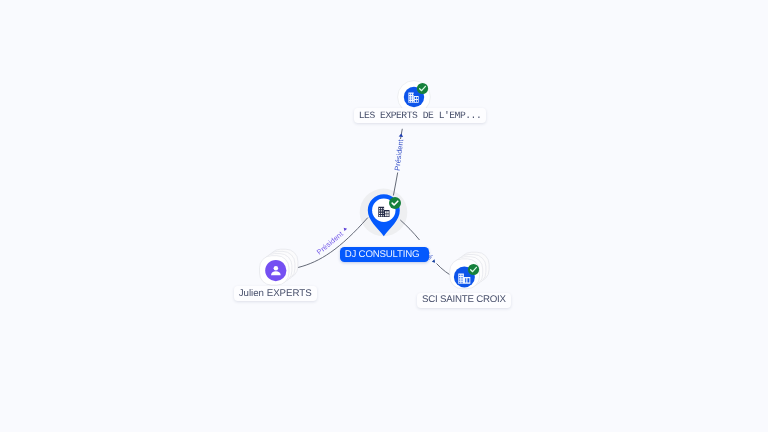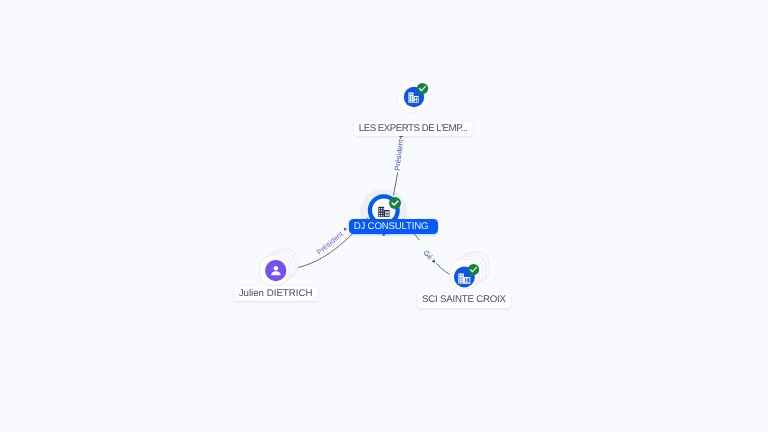--- a/index.html
+++ b/index.html
@@ -111,17 +111,17 @@
   <div class="elabel" style="left:329.9px;top:242.5px;transform:translate(-50%,-50%) rotate(-40deg);color:#7257e8;">Président</div>
   <svg class="earrow" width="8" height="8" viewBox="0 0 8 8" style="left:341.2px;top:225.3px;">
     <path d="M4 6.2 L2.2 3.2 L5.8 3.2 Z" fill="#5b3fd6" transform="rotate(18 4 4.5)"></path>
   </svg>
 
   <div class="elabel" style="left:427.5px;top:254.5px;transform:translate(-50%,-50%) rotate(47deg);color:#3450c8;">Gé</div>
   <svg class="earrow" width="8" height="8" viewBox="0 0 8 8" style="left:429.8px;top:256.8px;">
     <path d="M4 6.2 L2.2 3.2 L5.8 3.2 Z" fill="#17409e" transform="rotate(-40 4 4.5)"></path>
   </svg>
 
-  <div class="pill pill-light" style="left:353.7px;top:121px;letter-spacing:-0.49px;">LES EXPERTS DE L'EMP...</div>
-  <div class="pill pill-sel" style="left:340.4px;top:219px;letter-spacing:-0.2px;margin-left:9px;">DJ CONSULTING</div>
-  <div class="pill pill-light" style="left:233.6px;top:286.0px;letter-spacing:0px;">Julien DIETRICH</div>
+  <div class="pill pill-light" style="left:353.7px;top:108px;letter-spacing:-0.49px;font-family:Liberation Mono, monospace;">LES EXPERTS DE L'EMP...</div>
+  <div class="pill pill-sel" style="left:340.4px;top:247px;letter-spacing:-0.2px;">DJ CONSULTING</div>
+  <div class="pill pill-light" style="left:233.6px;top:286.0px;letter-spacing:0px;">Julien EXPERTS</div>
   <div class="pill pill-light" style="left:417px;top:292.5px;letter-spacing:-0.22px;text-align:center;">SCI SAINTE CROIX</div>
 </div>
 
 </body></html>

